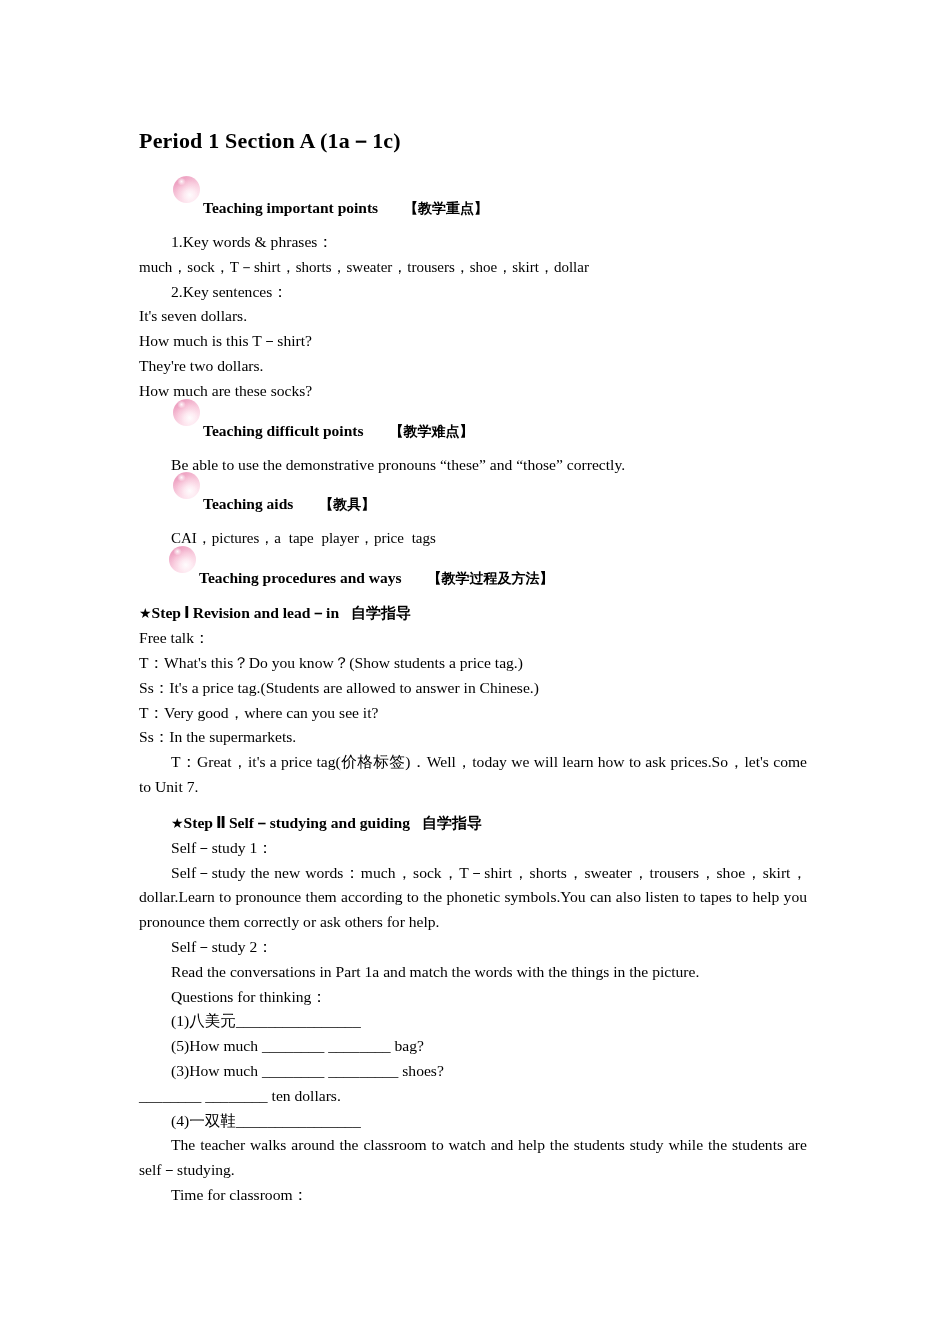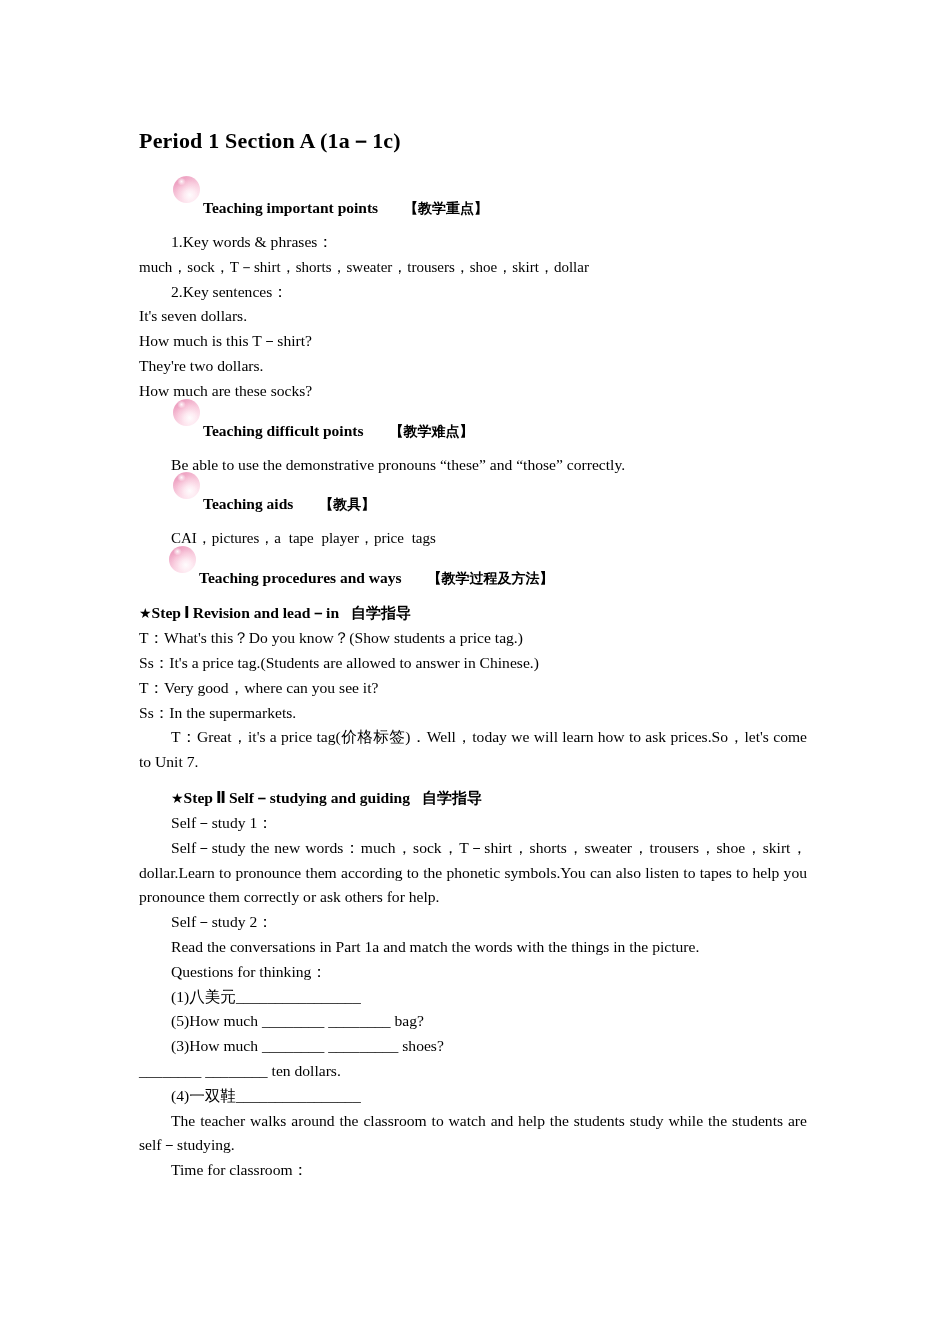--- a/index.html
+++ b/index.html
@@ -185,20 +185,21 @@
     <div class="section-head" style="padding-left:60px">
       <span class="bullet-sphere" style="left:30px"></span>
       <span>Teaching procedures and ways</span>
       <span class="cn">【教学过程及方法】</span>
     </div>
 
     <div class="spacer-sm"></div>
 
     <p class="step-head flush"><span class="star">★</span><span>Step</span><span class="roman">Ⅰ</span><span>Revision and lead－in</span><span class="cn">自学指导</span></p>
 
+    <p class="line noind">Free talk：</p>
     <p class="line noind">T：What's this？Do you know？(Show students a price tag.)</p>
     <p class="line noind">Ss：It's a price tag.(Students are allowed to answer in Chinese.)</p>
     <p class="line noind">T：Very good，where can you see it?</p>
     <p class="line noind">Ss：In the supermarkets.</p>
     <p class="line ind">T：Great，it's a price tag(价格标签)．Well，today we will learn how to ask prices.So，let's come to Unit 7.</p>
 
     <div class="spacer-sm"></div>
 
     <p class="step-head"><span class="star">★</span><span>Step</span><span class="roman">Ⅱ</span><span>Self－studying and guiding</span><span class="cn">自学指导</span></p>
 

